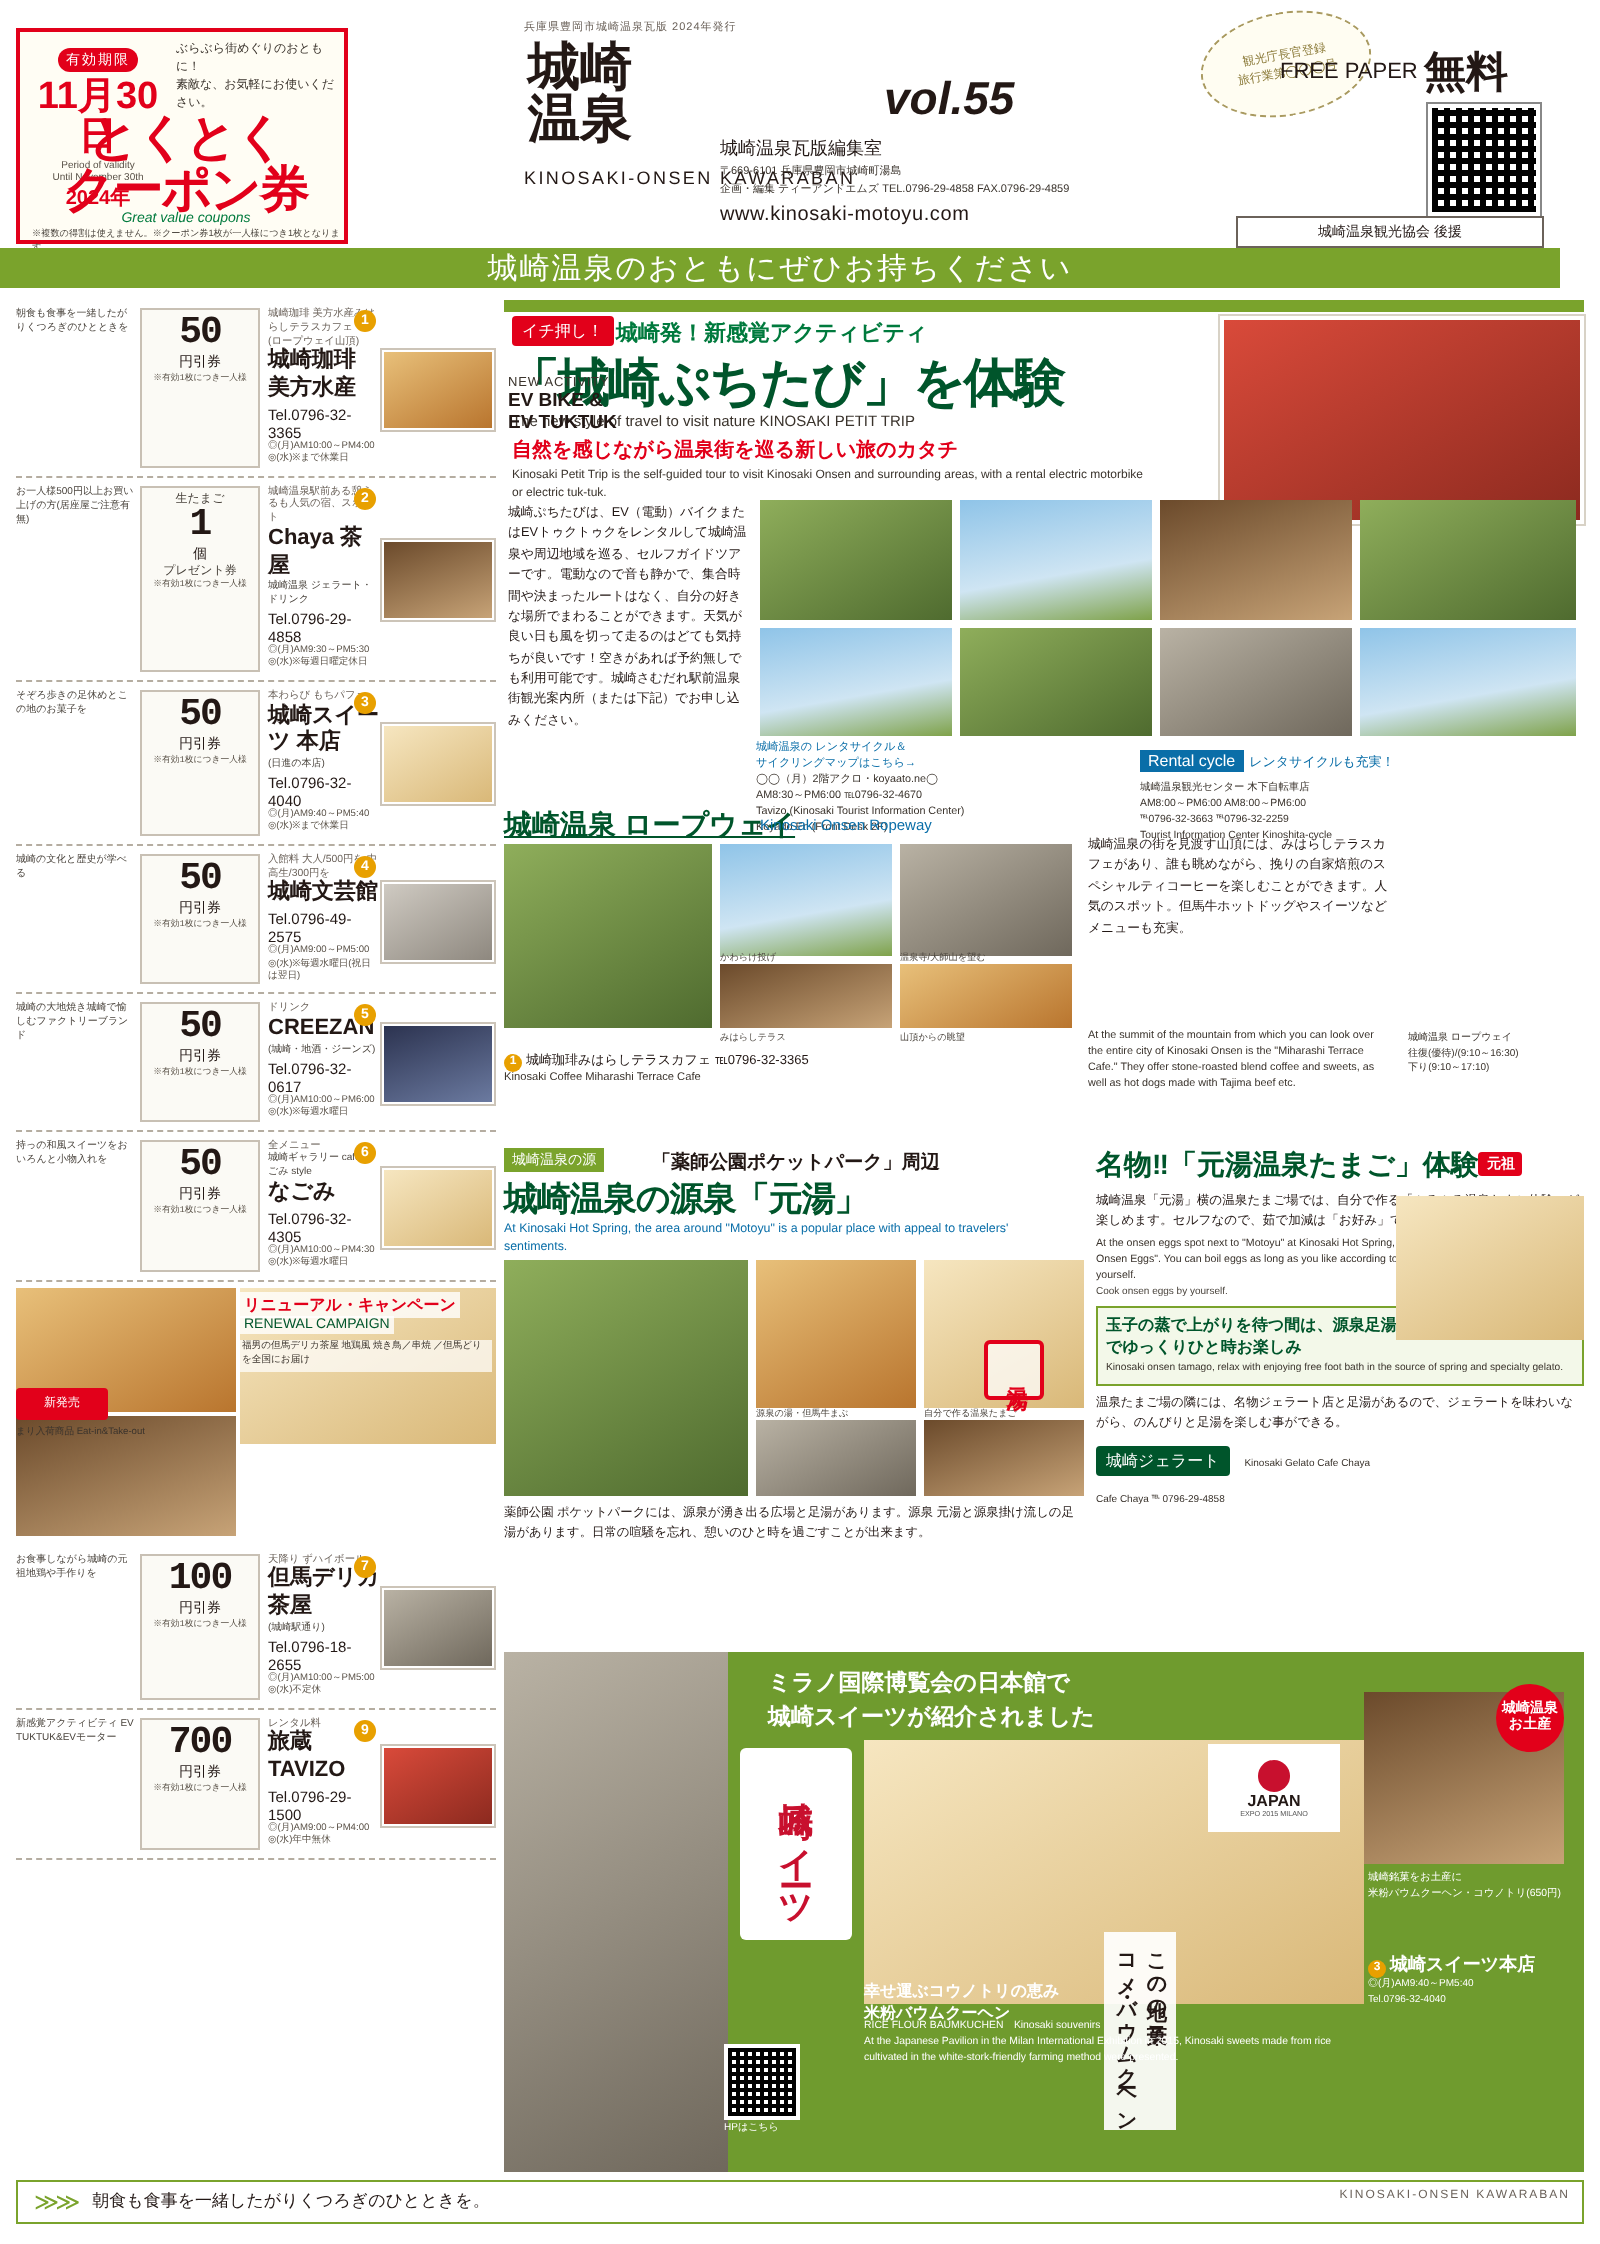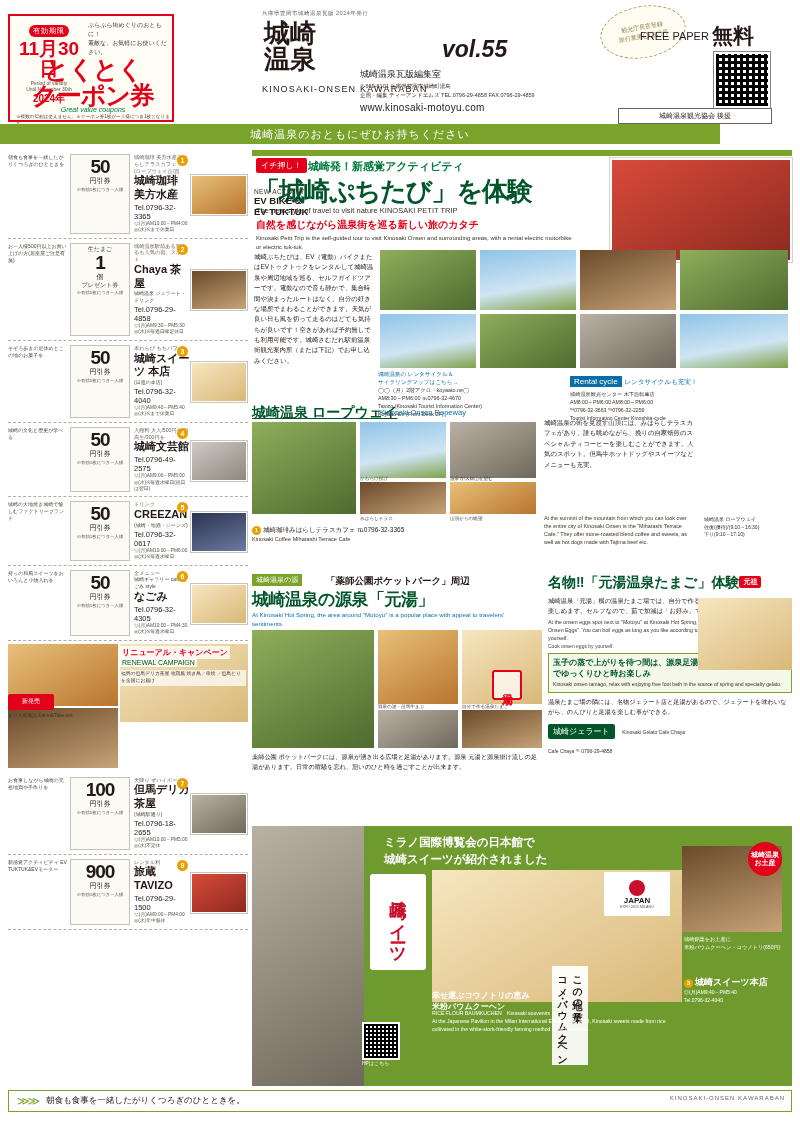--- a/index.html
+++ b/index.html
@@ -138,24 +138,24 @@
   }
   .dept-box {
     position: absolute; left: 618px; top: 108px;
     width: 154px; height: 16px;
     border: 1px solid #6b625a;
     font-size: 7px; display: flex; align-items: center; justify-content: center;
     background: #fff;
   }
   .ribbon {
     position: absolute; left: 0px; top: 124px;
-    width: 720px; height: 20px;
+    width: 780px; height: 20px;
     background: #7aa32c;
     color: #fff;
-    font-size: 11px;
+    font-size: 15px;
     display: flex; align-items: center; justify-content: center;
     letter-spacing: 1px;
   }
 
   
   .coupon-col {
     position: absolute; left: 8px; top: 150px;
     width: 240px;
   }
   .cp {
@@ -170,20 +170,21 @@
     font-size: 5px; line-height: 1.4; color: #4a443d;
     padding-right: 2px;
   }
   .cp-disc {
     width: 60px;
     border: 1px solid #c8c0b4;
     background: #fbfaf5;
     padding: 2px 2px;
     text-align: center;
     position: relative;
+    font-family: Liberation Mono, monospace;
   }
   .cp-disc-label { font-size: 6px; color: #4a443d; line-height: 1.2;}
   .cp-disc-val {
     font-size: 19px; font-weight: bold; color: #231815;
     line-height: 1.0; letter-spacing: -1px;
   }
   .cp-disc-unit { font-size: 7px; color: #231815; }
   .cp-disc-fine { font-size: 4.4px; color: #5a5248; margin-top: 1px; line-height: 1.3;}
   .cp-info {
     flex: 1;
@@ -721,21 +722,21 @@
       </div>
       <div class="photo-strip">
         <div class="cp-photo ph ph-stone"></div>
       </div>
     </div>
 
 
     <div class="cp">
       <div class="cp-note">新感覚アクティビティ EV TUKTUK&amp;EVモーター</div>
       <div class="cp-disc">
-        <div class="cp-disc-val">900</div>
+        <div class="cp-disc-val">700</div>
         <div class="cp-disc-unit">円引券</div>
         <div class="cp-disc-fine">※有効1枚につき一人様</div>
       </div>
       <div class="cp-info">
         <div class="cp-num">9</div>
         <div class="cp-cat">レンタル料</div>
         <div class="cp-shop">旅蔵 TAVIZO</div>
         <div class="cp-tel">Tel.0796-29-1500</div>
         <div class="cp-hours" style="white-space:pre-line">◎(月)AM9:00～PM4:00
 ◎(水)年中無休</div>

